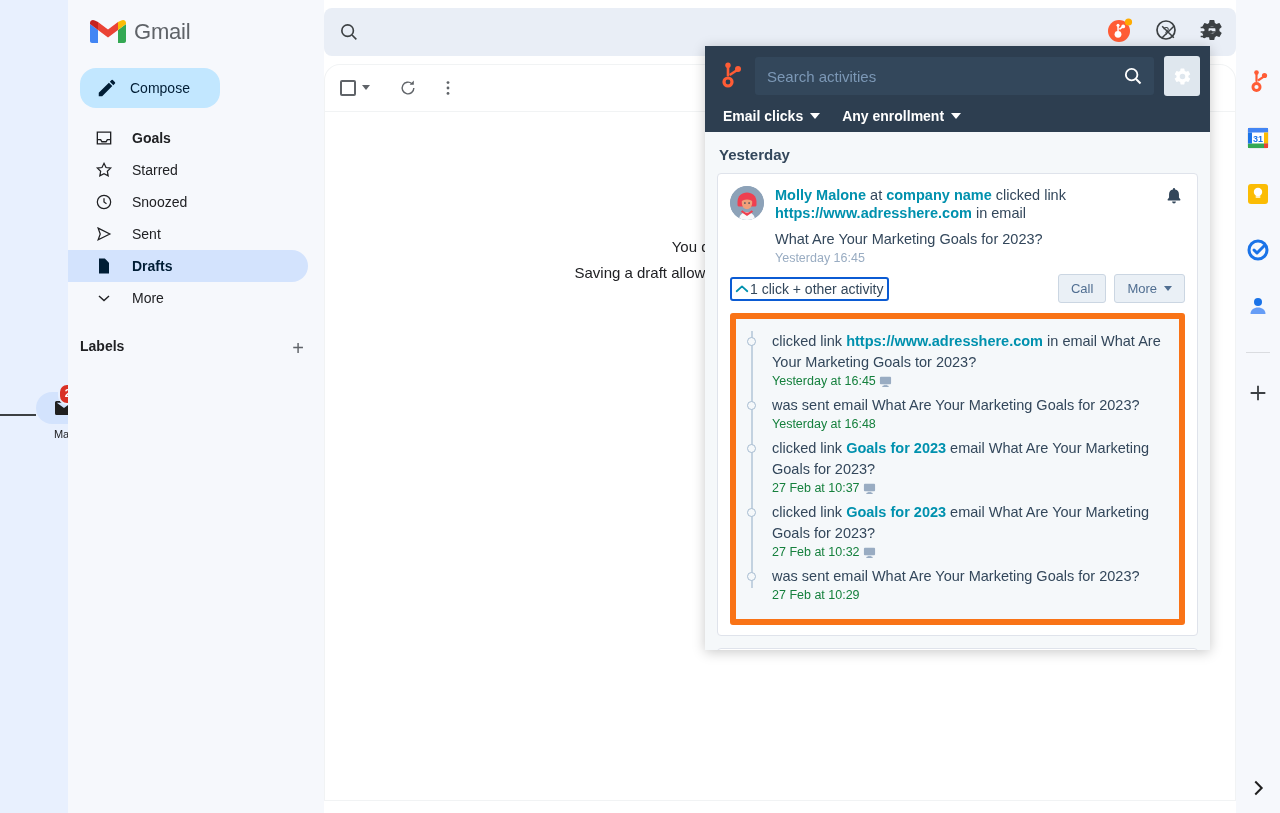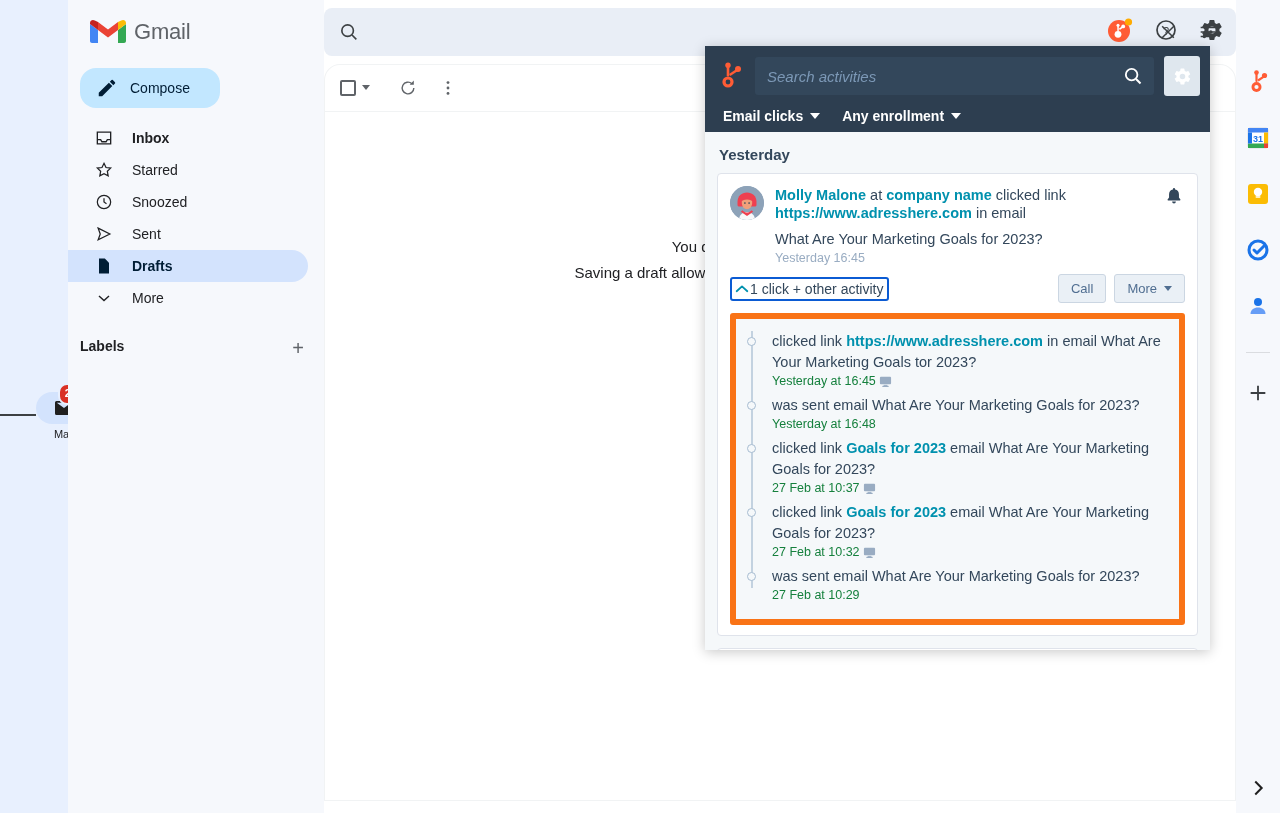--- a/index.html
+++ b/index.html
@@ -166,21 +166,20 @@
   .hs-searchrow { display: flex; align-items: center; gap: 10px; }
   .hs-logo { width: 30px; height: 30px; flex: 0 0 30px; }
   .hs-searchbox {
     flex: 1; height: 38px; background: #33475b; border-radius: 3px;
     display: flex; align-items: center; padding: 0 10px 0 12px;
   }
   .hs-search-input {
     flex: 1; border: none; background: transparent; outline: none;
     color: #cbd6e2; font-size: 15px;
     font-family: "Liberation Sans", sans-serif;
-    font-style: italic;
   }
   .hs-search-input::placeholder { color: #7c98b6; }
   .hs-gear-btn {
     width: 36px; height: 40px; background: #dfe7ee; border-radius: 3px;
     display: flex; align-items: center; justify-content: center; cursor: pointer;
     border: none; flex: 0 0 36px;
   }
   .hs-filters { display: flex; align-items: center; gap: 22px; padding: 12px 0 0 8px; }
   .hs-filter {
     color: #ffffff; font-size: 14px; font-weight: bold; cursor: pointer;
@@ -320,21 +319,21 @@
       <path fill="#001d35" d="M3 17.25V21h3.75L17.8 9.94l-3.75-3.75L3 17.25zM20.7 7.04a1 1 0 000-1.41l-2.34-2.34a1 1 0 00-1.41 0l-1.83 1.83 3.75 3.75 1.83-1.83z"></path>
     </svg>
     <span class="gm-compose-label">Compose</span>
   </button>
 
   <div class="gm-navlist">
     <div class="gm-navitem bold">
       <svg width="20" height="20" viewBox="0 0 24 24">
         <path fill="none" stroke="#202124" stroke-width="1.6" d="M4 5h16v14H4zM4 14h4l1.5 2.5h5L16 14h4"></path>
       </svg>
-      <span class="gm-navlabel">Inbox</span>
+      <span class="gm-navlabel">Goals</span>
     </div>
     <div class="gm-navitem">
       <svg width="20" height="20" viewBox="0 0 24 24">
         <path fill="none" stroke="#202124" stroke-width="1.5" d="M12 4l2.4 5 5.6.7-4 3.9 1 5.5-5-2.7-5 2.7 1-5.5-4-3.9 5.6-.7z"></path>
       </svg>
       <span class="gm-navlabel">Starred</span>
     </div>
     <div class="gm-navitem">
       <svg width="20" height="20" viewBox="0 0 24 24">
         <circle cx="12" cy="12" r="8" fill="none" stroke="#202124" stroke-width="1.5"></circle>

